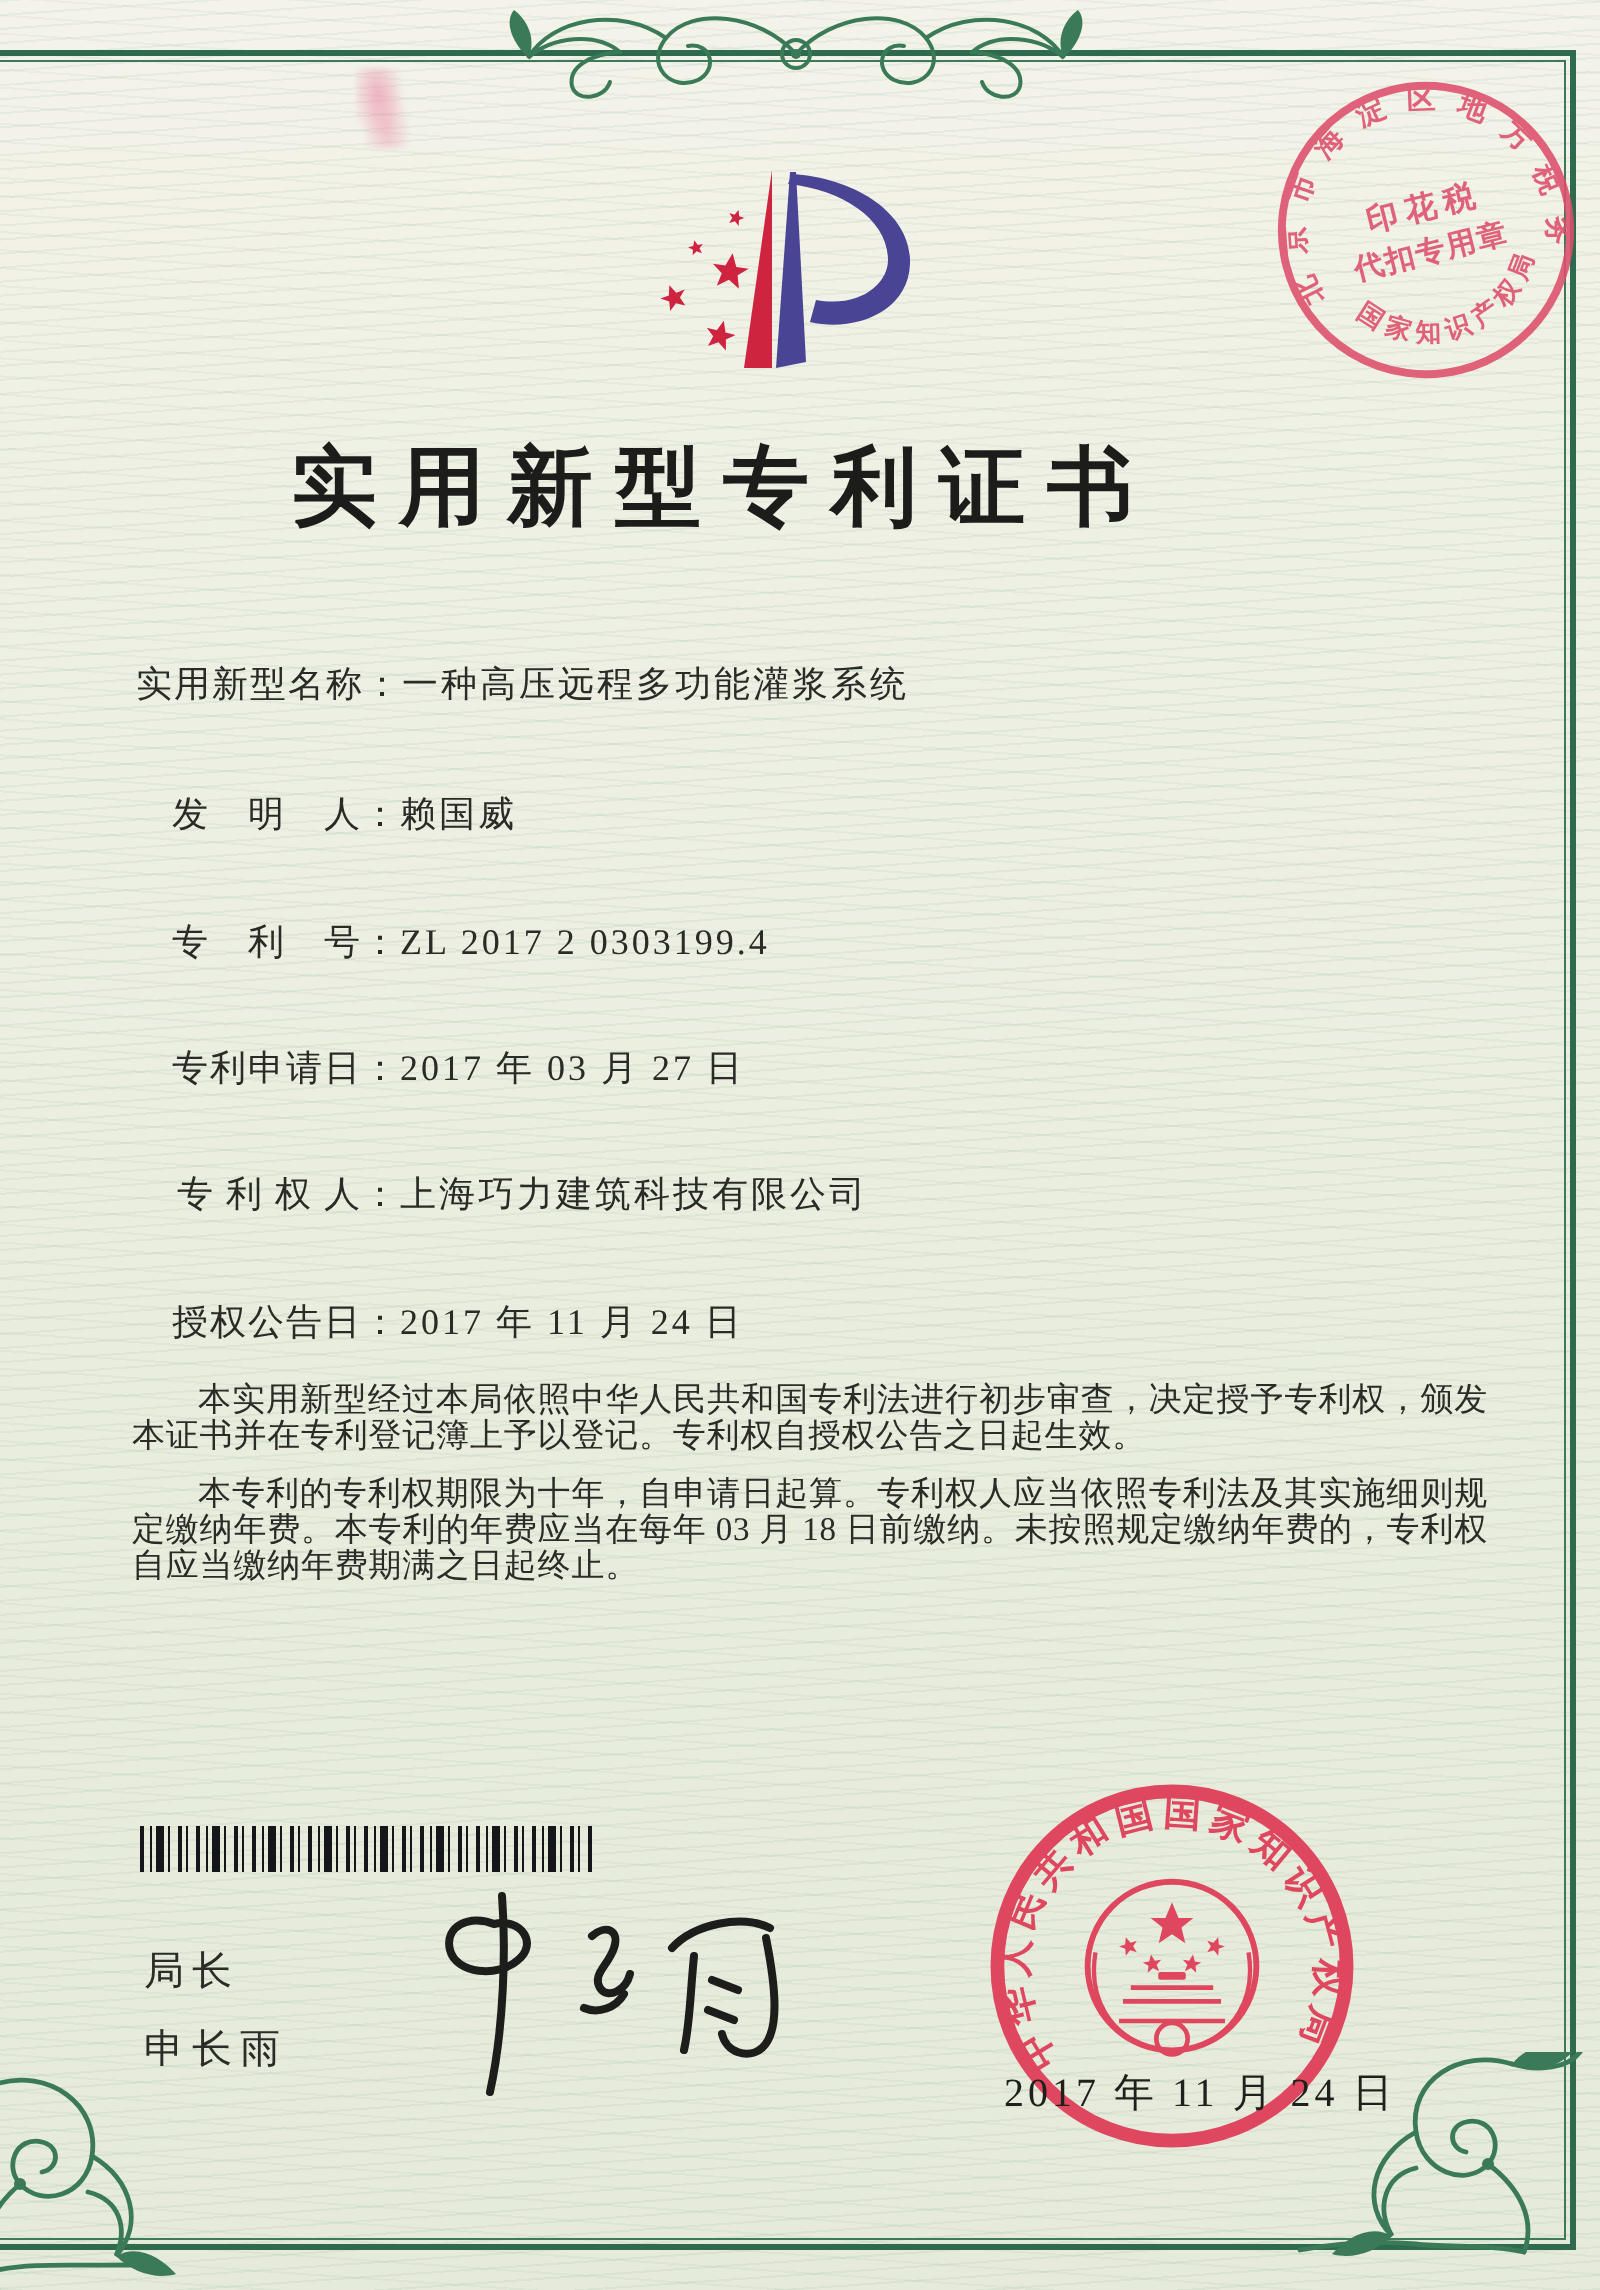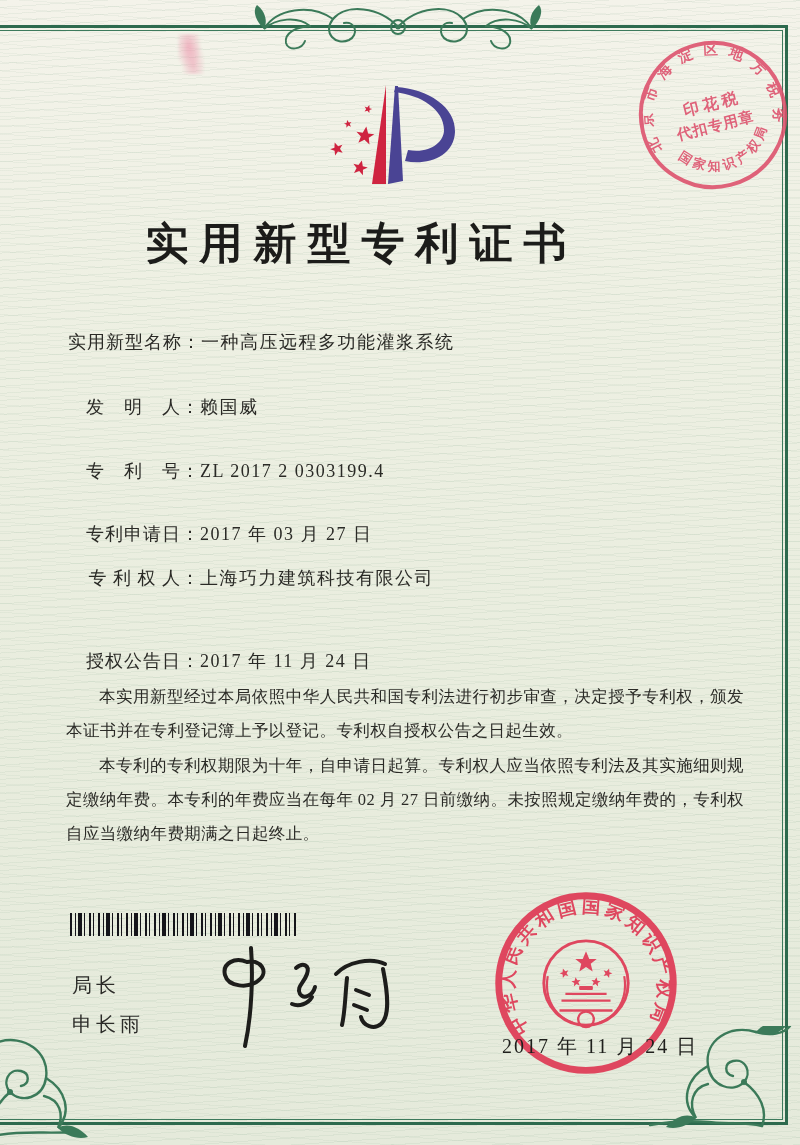--- a/index.html
+++ b/index.html
@@ -27,24 +27,24 @@
 
   .tax-stamp{position:absolute; left:634px; top:36px; width:158px; height:158px;
     transform:rotate(-14deg); opacity:.88;}
 
   .title{position:absolute; left:0; top:215px; width:712px; margin:0; text-align:center;
     font-size:43px; font-weight:bold; letter-spacing:11px; text-indent:11px; color:#1c1c1a;}
 
   .field{position:absolute; left:68px; font-size:18px; white-space:nowrap; color:#2a2a26;text-align:right;}
   .field .lab{display:inline-block; min-width:132px; letter-spacing:1px;}
   .field .val{letter-spacing:1.5px;}
-  .f0{top:330px}.f1{top:395px}.f2{top:459px}.f3{top:522px}.f4{top:566px}.f5{top:649px}
+  .f0{top:330px}.f1{top:395px}.f2{top:459px}.f3{top:522px}.f4{top:585px}.f5{top:649px}
 
   .body-text{position:absolute; left:66px; top:680px; width:678px;}
-  .body-text p{margin:0 0 1px 0; font-size:16.5px; line-height:34px;
+  .body-text p{margin:11px 0 1px 0; font-size:16.5px; line-height:18px;
     text-align:justify; text-indent:2em; letter-spacing:.4px; color:#2b2b27;}
 
   .barcode{position:absolute; left:70px; top:913px; width:227px; height:23px;
     background:repeating-linear-gradient(90deg,
       #15151a 0 2px, transparent 2px 5px,
       #15151a 5px 6px, transparent 6px 8px,
       #15151a 8px 12px, transparent 12px 14px,
       #15151a 14px 15px, transparent 15px 19px,
       #15151a 19px 21px, transparent 21px 23px,
       #15151a 23px 24px, transparent 24px 28px);}
@@ -174,21 +174,21 @@
   </div>
   <div class="field f4">
     <span class="lab">专 利 权 人：</span><span class="val">上海巧力建筑科技有限公司</span>
   </div>
   <div class="field f5">
     <span class="lab">授权公告日：</span><span class="val">2017 年 11 月 24 日</span>
   </div>
 
   <div class="body-text">
     <p>本实用新型经过本局依照中华人民共和国专利法进行初步审查，决定授予专利权，颁发本证书并在专利登记簿上予以登记。专利权自授权公告之日起生效。</p>
-    <p>本专利的专利权期限为十年，自申请日起算。专利权人应当依照专利法及其实施细则规定缴纳年费。本专利的年费应当在每年 02 月 27 日前缴纳。未按照规定缴纳年费的，专利权自应当缴纳年费期满之日起终止。</p>
+    <p>本专利的专利权期限为十年，自申请日起算。专利权人应当依照专利法及其实施细则规定缴纳年费。本专利的年费应当在每年 03 月 18 日前缴纳。未按照规定缴纳年费的，专利权自应当缴纳年费期满之日起终止。</p>
   </div>
 
   <div class="barcode"></div>
 
   <div class="signer">
     <div>局长</div>
     <div>申长雨</div>
   </div>
 
   <svg class="signature" width="215" height="112" viewBox="0 0 215 112">

